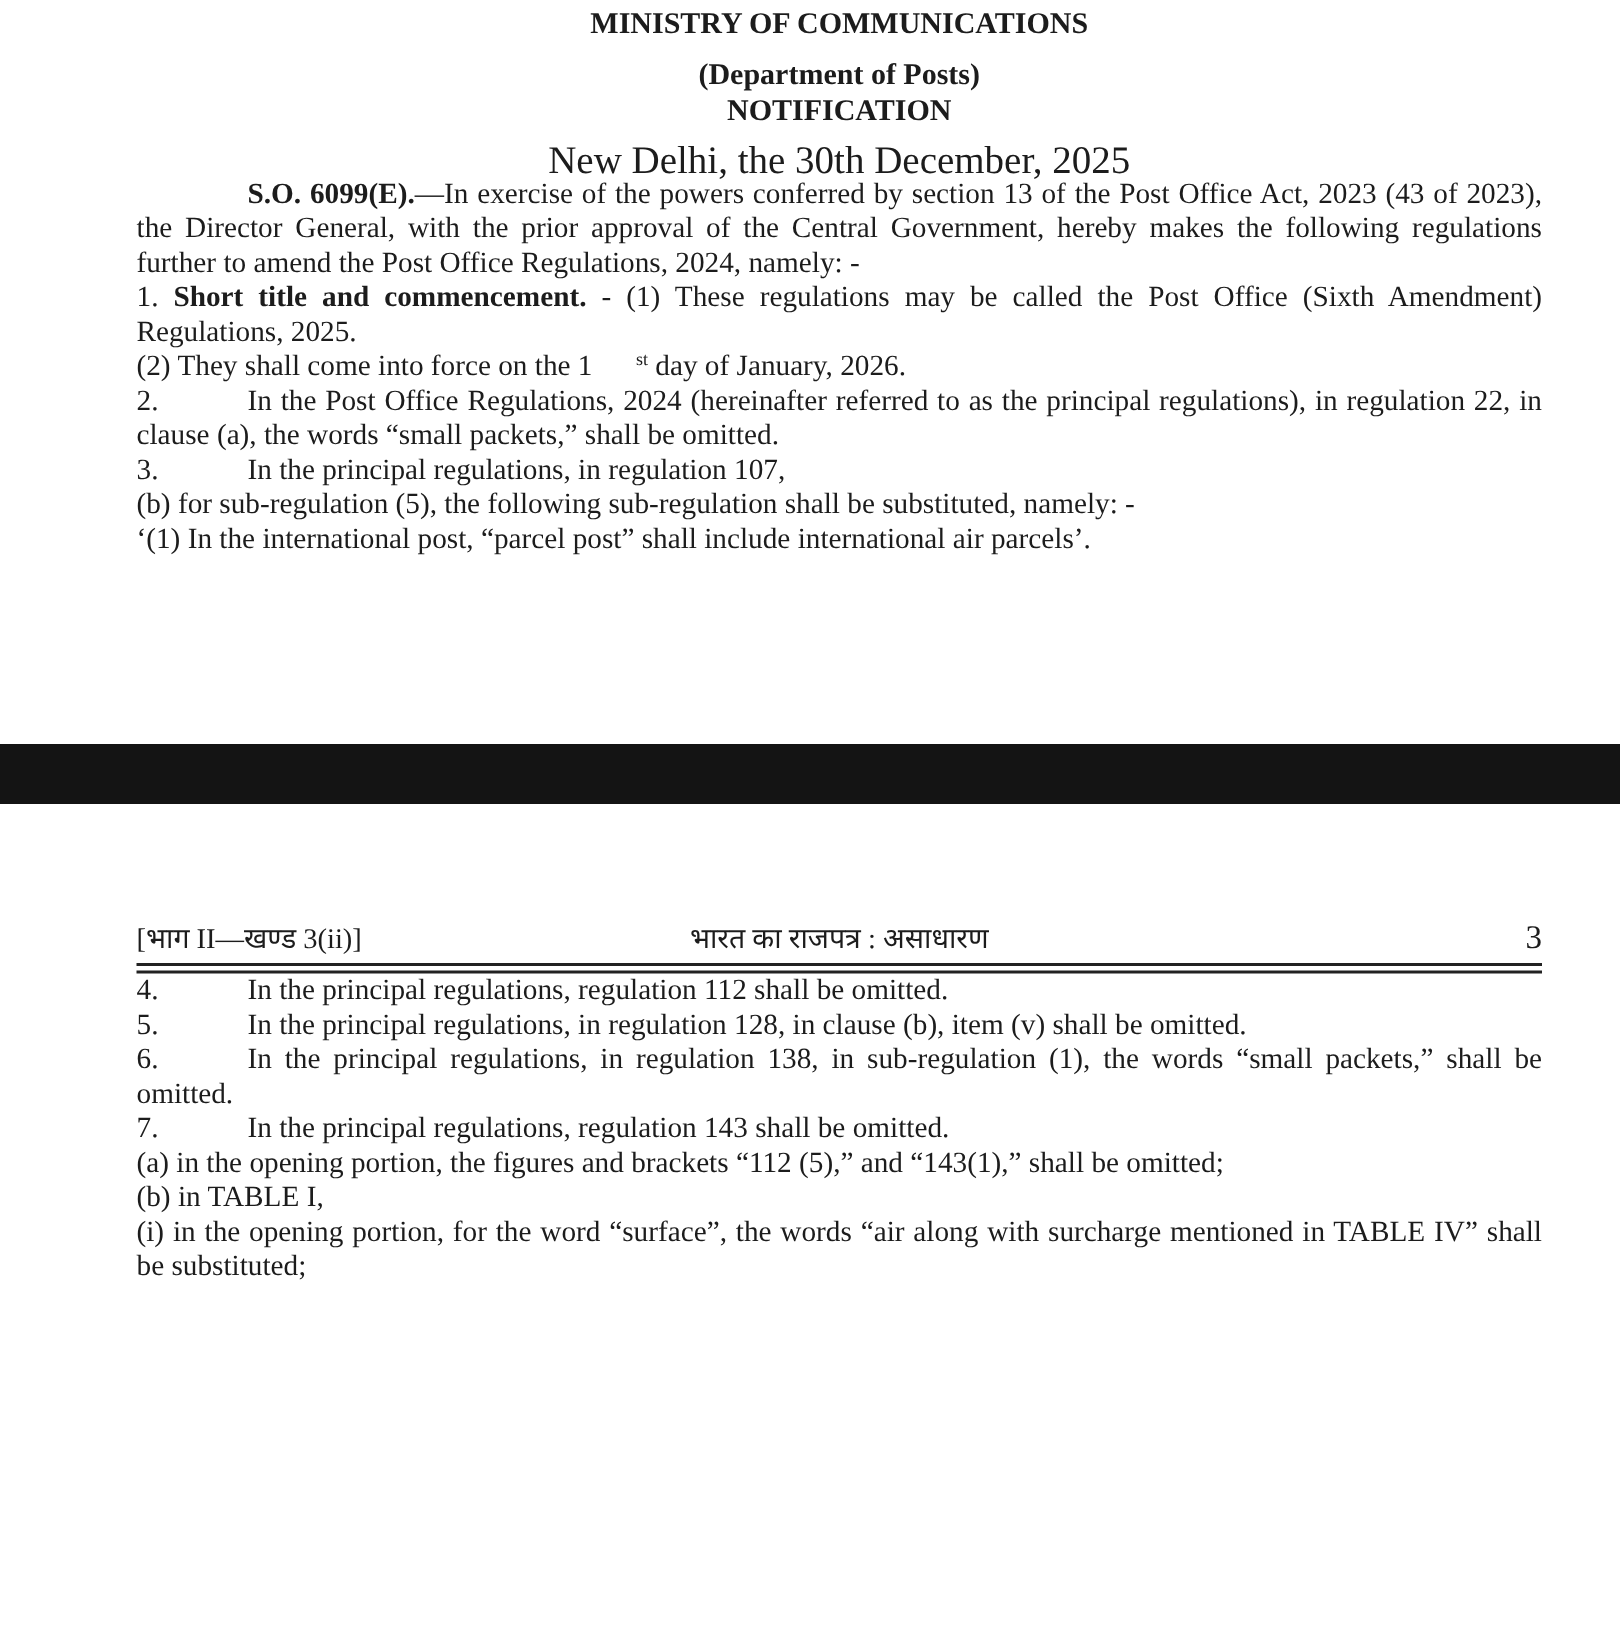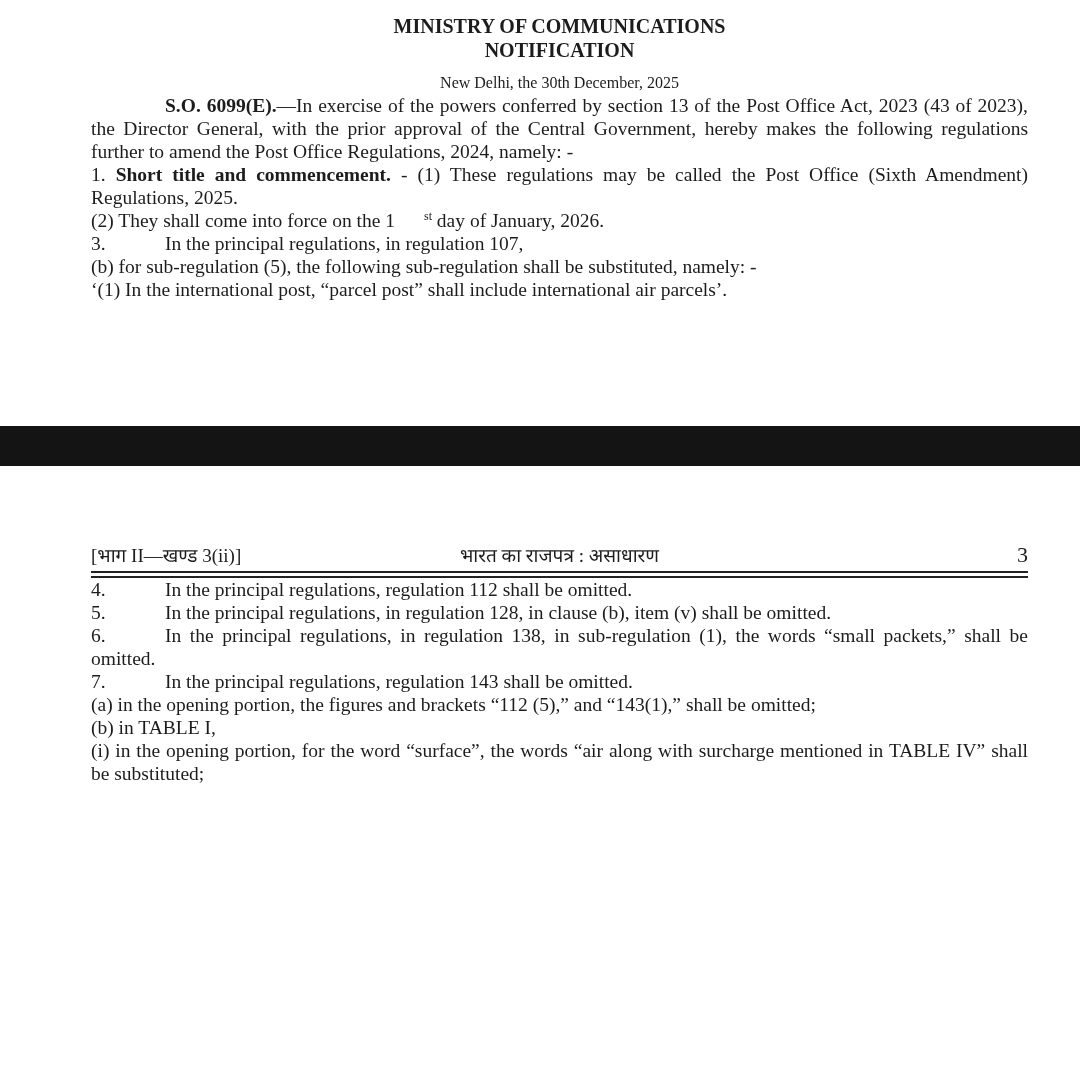--- a/index.html
+++ b/index.html
@@ -19,27 +19,27 @@
   }
   .content {
     padding: 0 52px 0 91px;
   }
   .title-line {
     text-align: center;
     font-weight: bold;
     font-size: 20px;
     line-height: 24px;
   }
-  .ministry     { margin-top: 14px; }
+  .ministry     { margin-top: 4px; }
   .department   { margin-top: 10px; }
   .notification { }
   .dateline {
     text-align: center;
     font-weight: normal;
-    font-size: 16px;
+    font-size: 26px;
     line-height: 23px;
     margin-top: 9px;
   }
   p.doc {
     margin: 0;
     font-size: 19.5px;
     line-height: 23px;
     text-align: justify;
   }
   .so-para   { margin-top: 12px; text-indent: 74px; }
@@ -102,29 +102,31 @@
   }
   sup { font-size: 12px; line-height: 0; margin-left: 29px; }
 </style>
 </head>
 <body>
 
 <div class="page">
   <div class="content">
 
     <div class="title-line ministry">MINISTRY OF COMMUNICATIONS</div>
+    <div class="title-line department">(Department of Posts)</div>
     <div class="title-line notification">NOTIFICATION</div>
     <div class="dateline">New Delhi, the 30th December, 2025</div>
 
     <p class="doc so-para"><b class="lead">S.O. 6099(E).</b><span>—In exercise of the powers conferred by section 13 of the Post Office Act, 2023 (43 of 2023), the Director General, with the prior approval of the Central Government, hereby makes the following regulations further to amend the Post Office Regulations, 2024, namely: -</span></p>
 
     <p class="doc item1"><span>1.</span> <b class="lead">Short title and commencement.</b><span> - (1) These regulations may be called the Post Office (Sixth Amendment) Regulations, 2025.</span></p>
 
     <p class="doc sub2"><span>(2) They shall come into force on the 1</span><sup>st</sup><span> day of January, 2026.</span></p>
 
+    <p class="doc item2"><span class="num">2.</span><span>In the Post Office Regulations, 2024 (hereinafter referred to as the principal regulations), in regulation 22, in clause (a), the words “small packets,” shall be omitted.</span></p>
 
     <p class="doc item3"><span class="num">3.</span><span>In the principal regulations, in regulation 107,</span></p>
 
     <p class="doc clause-b">(b) for sub-regulation (5), the following sub-regulation shall be substituted, namely: -</p>
     <p class="doc sub2-new">‘(1) In the international post, “parcel post” shall include international air parcels’.</p>
   </div>
 
   <div class="black-bar"></div>
 
   <div class="content">

